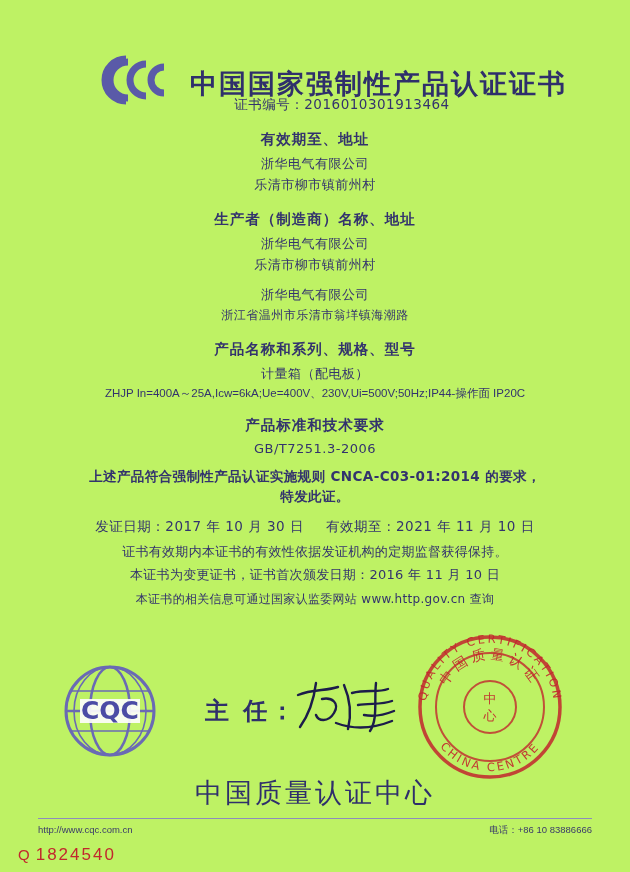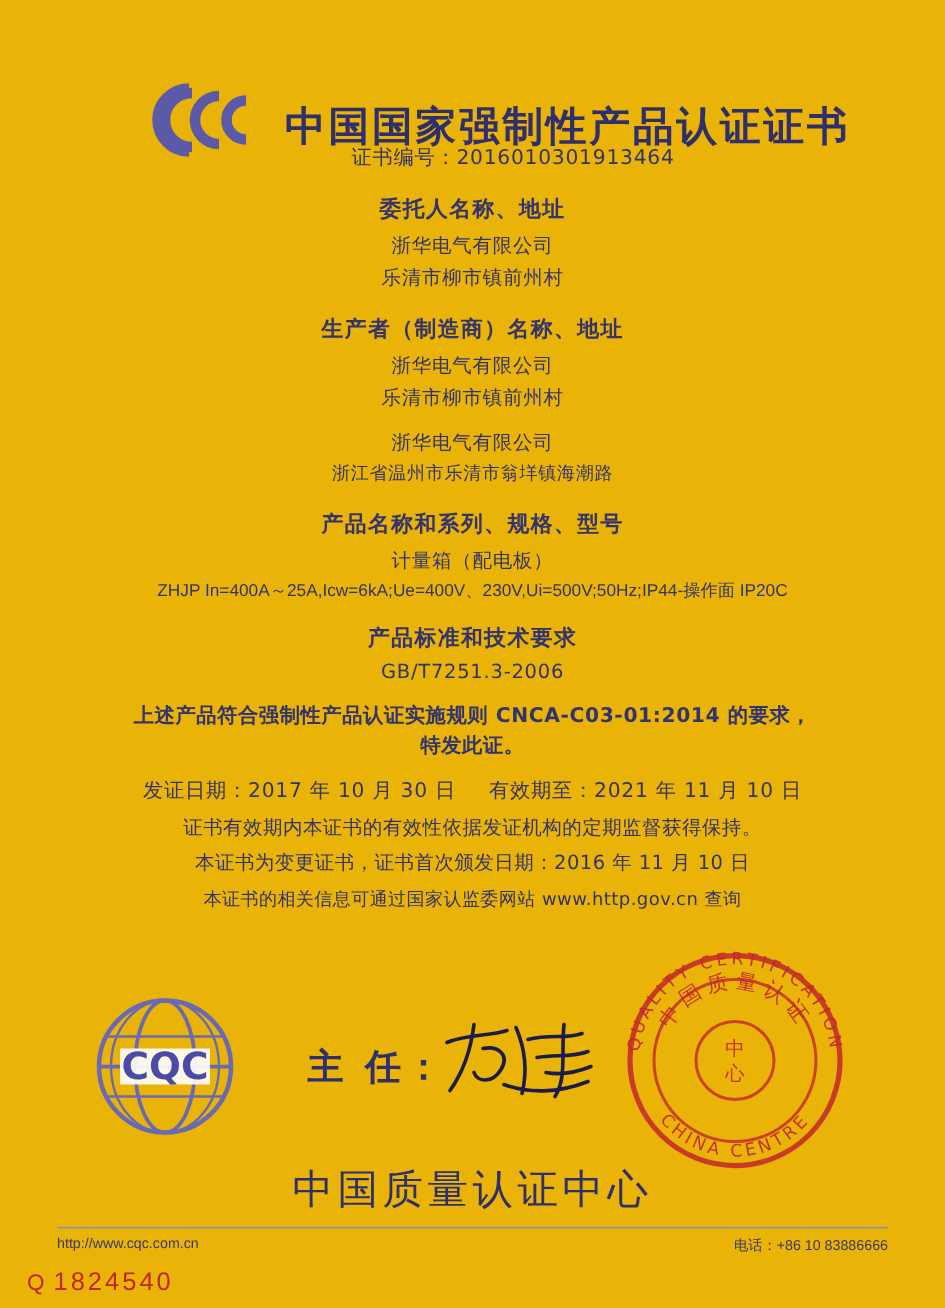--- a/index.html
+++ b/index.html
@@ -13,21 +13,21 @@
     position: relative;
     font-family: "Liberation Sans", sans-serif;
     color: #3a3a6a;
     overflow: hidden;
   }
   .page {
     position: absolute;
     left: 0; top: 0;
     width: 630px;
     height: 872px;
-    background: #eab308;
+    background: #bef264;
   }
 
   
   .header {
     position: absolute;
     left: 0;
     top: 28px;
     width: 630px;
     height: 64px;
   }
@@ -237,21 +237,21 @@
         <path d="M42 6 A20 20 0 1 0 42 46" fill="none" stroke="#5a5aa8" stroke-width="9"></path>
       </svg>
     </div>
     <div class="main-title">中国国家强制性产品认证证书</div>
   </div>
 
   <div class="cert-body">
 
     <div class="line cert-no">证书编号：2016010301913464</div>
 
-    <div class="line section-head">委托人名称、地址</div>
+    <div class="line section-head">有效期至、地址</div>
     <div class="line field">浙华电气有限公司</div>
     <div class="line field">乐清市柳市镇前州村</div>
     <div class="gap"></div>
 
     <div class="line section-head">生产者（制造商）名称、地址</div>
     <div class="line field">浙华电气有限公司</div>
     <div class="line field">乐清市柳市镇前州村</div>
     <div class="gap"></div>
 
     <div class="line field">浙华电气有限公司</div>

